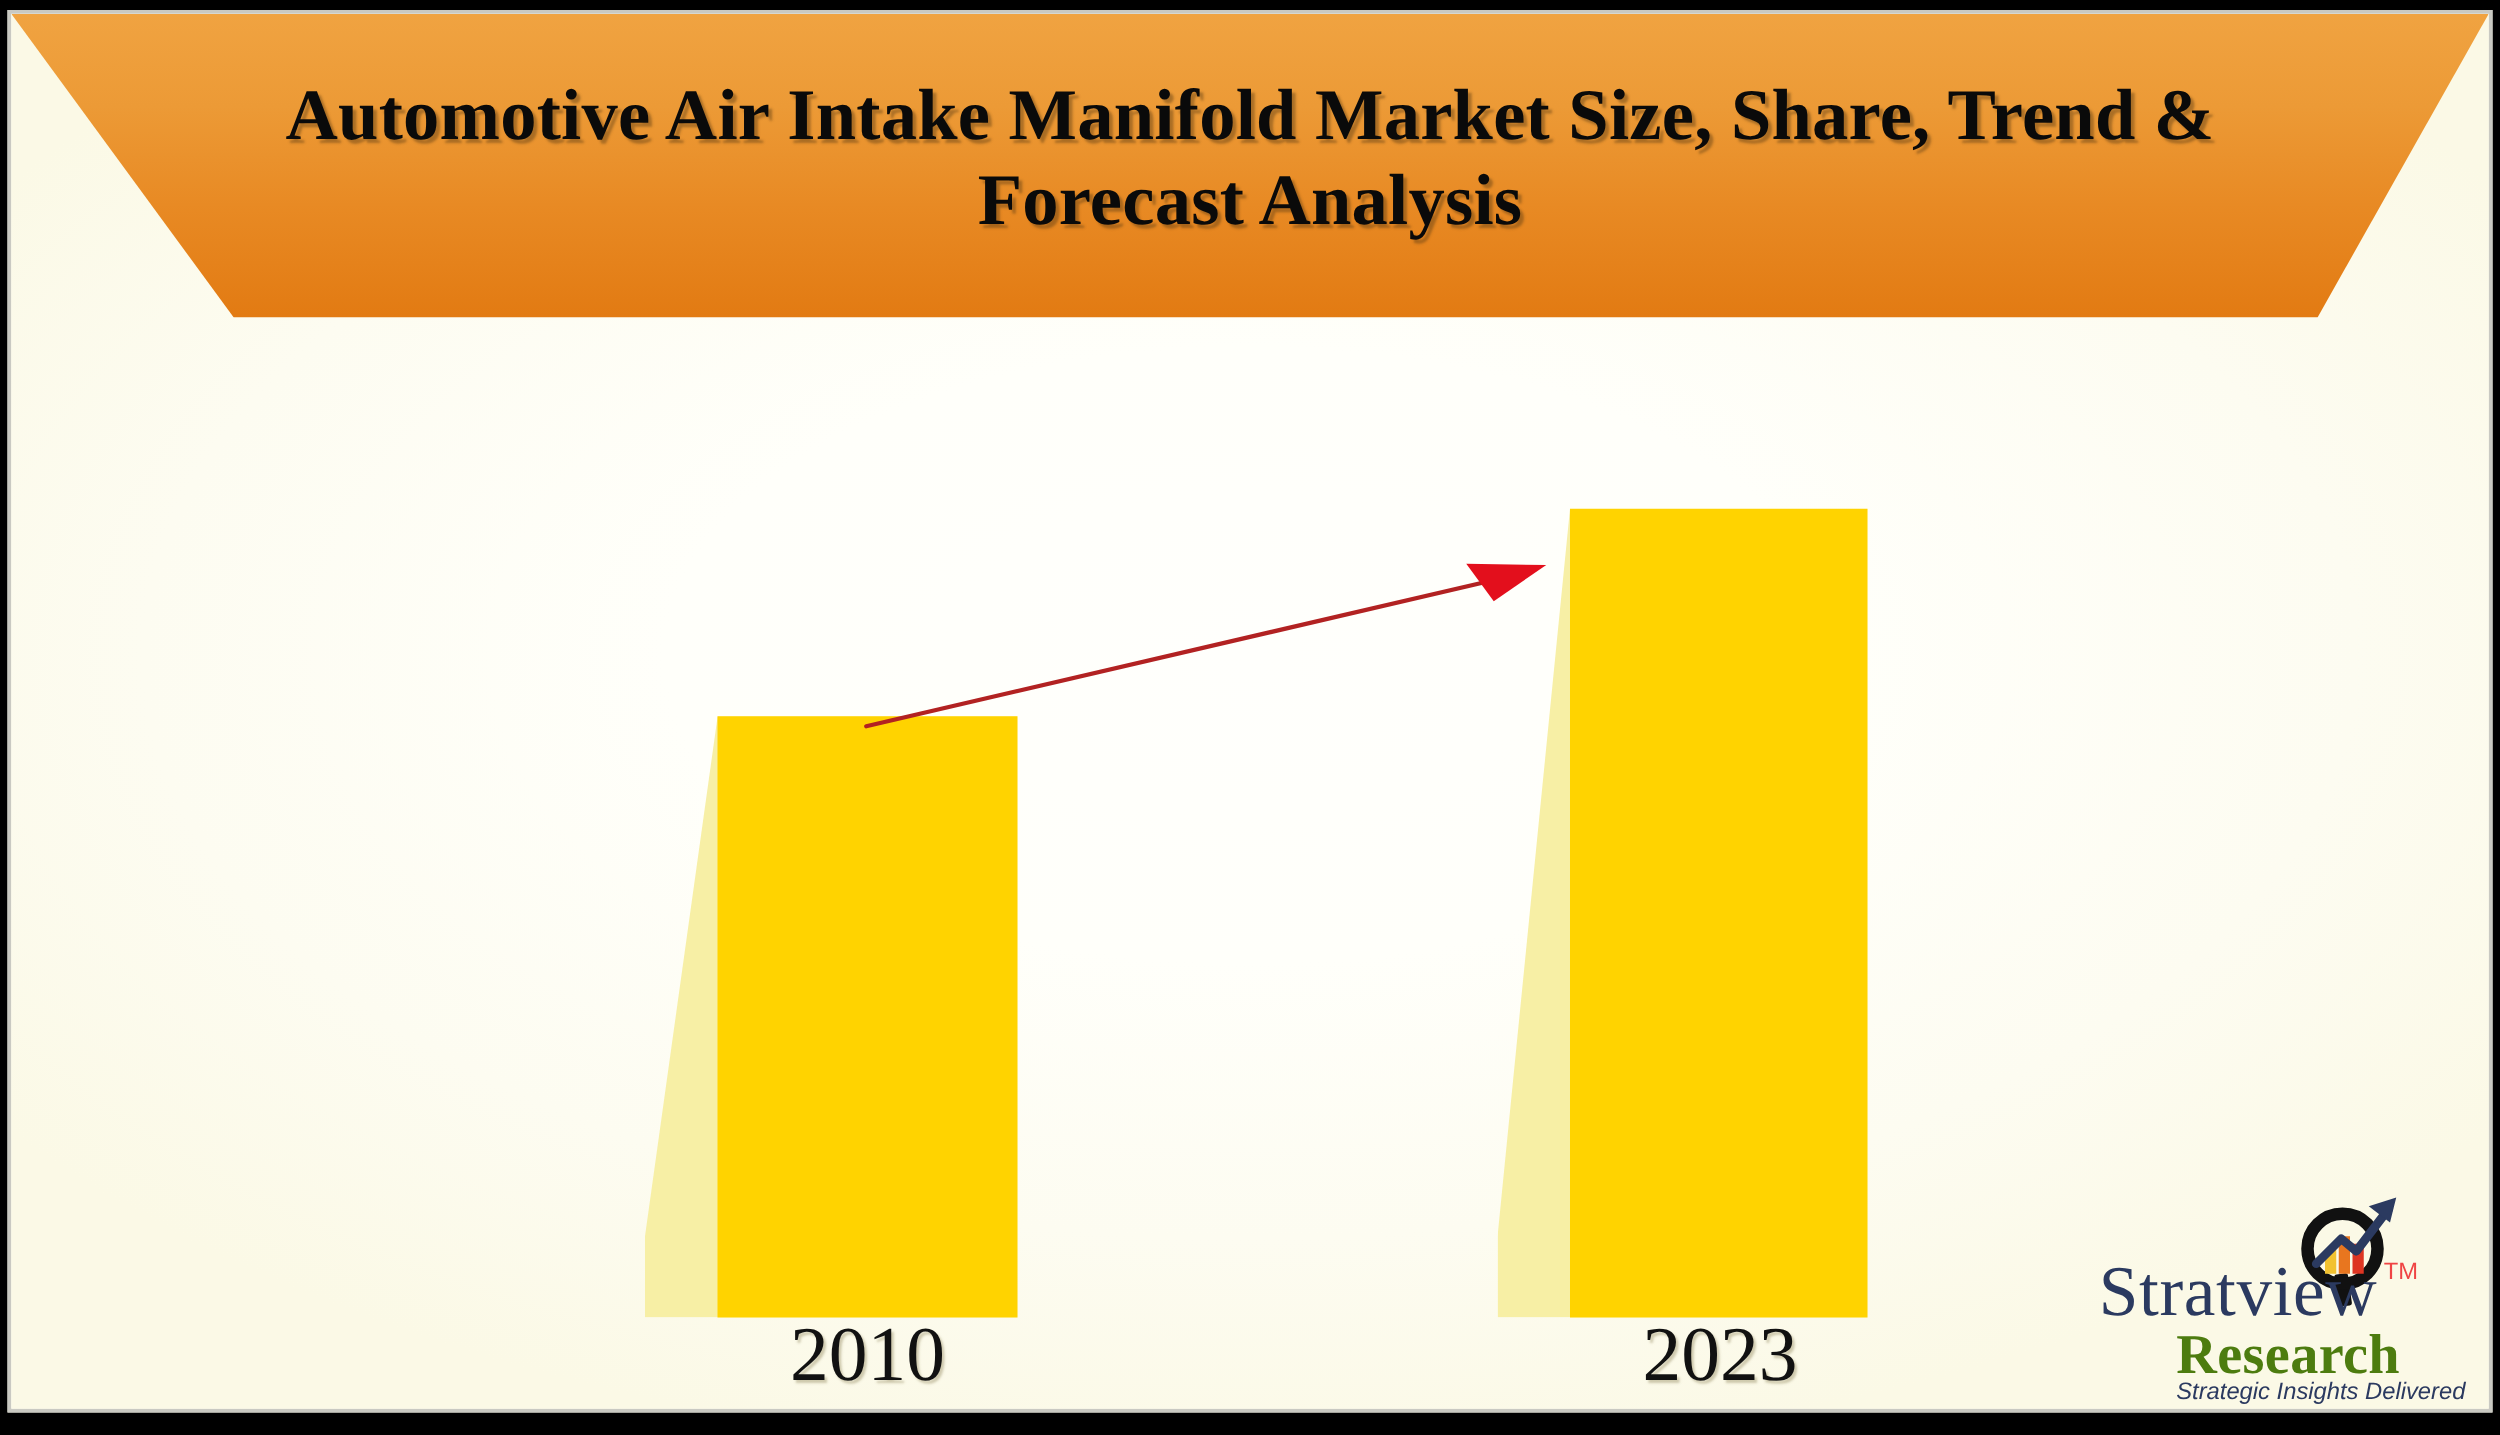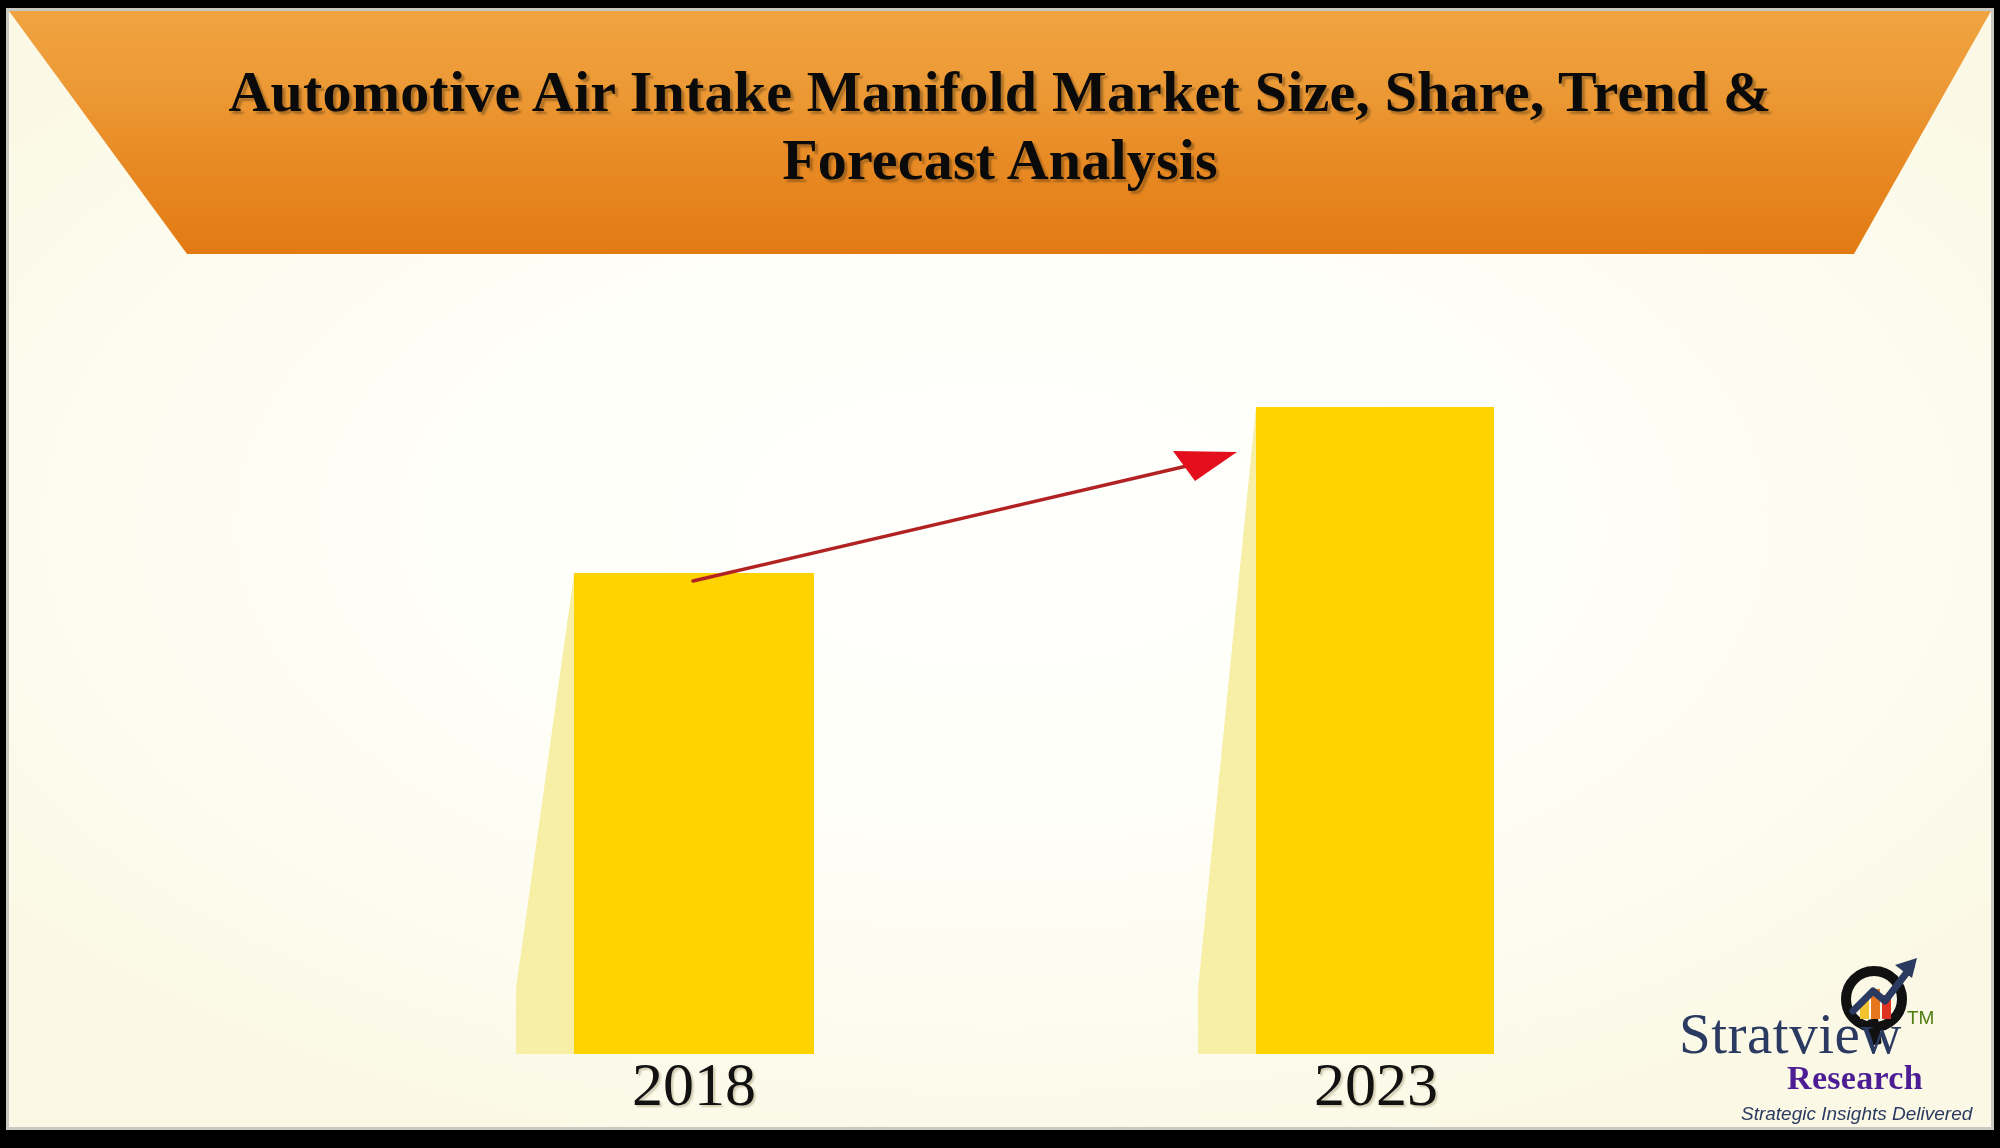--- a/index.html
+++ b/index.html
@@ -166,32 +166,32 @@
     color: #2b3a60;
     letter-spacing: 0.5px;
     line-height: 1;
   }
   .logo-tm {
     position: absolute;
     left: 228px;
     top: 62px;
     font-family: "Liberation Sans", "DejaVu Sans", sans-serif;
     font-size: 19px;
-    color: #4d7c0f;
+    color: #ef4444;
   }
   .logo-research {
     position: absolute;
     left: 62px;
     top: 116px;
     width: 228px;
-    text-align: center;
+    text-align: left;
     font-family: "Liberation Serif", "DejaVu Serif", serif;
     font-weight: bold;
-    font-size: 34px;
-    color: #4c1d95;
+    font-size: 45px;
+    color: #4d7c0f;
     letter-spacing: 0.3px;
     line-height: 1;
   }
   .logo-tagline {
     position: absolute;
     left: 62px;
     top: 158px;
     width: 228px;
     font-family: "Liberation Sans", "DejaVu Sans", sans-serif;
     font-style: italic;
@@ -224,21 +224,21 @@
         <div class="bar-side"></div>
         <div class="bar-front" style="left:58px;"></div>
       </div>
 
       <svg class="growth-arrow" viewBox="0 0 1988 1122" xmlns="http://www.w3.org/2000/svg">
         <line x1="684" y1="570" x2="1195" y2="451" stroke="#b22222" stroke-width="3.4" stroke-linecap="round"></line>
         <polygon points="1228,441 1164,440 1186,470" fill="#e30f1c"></polygon>
       </svg>
 
 
-      <div class="bar-label" style="left:555px; top:1038px; width:260px;">2018</div>
+      <div class="bar-label" style="left:555px; top:1038px; width:260px;">2010</div>
 
       <div class="bar-label" style="left:1237px; top:1038px; width:260px;">2023</div>
     </div>
 
     <div class="logo">
 
       <svg class="logo-mark" viewBox="0 0 104 104" xmlns="http://www.w3.org/2000/svg">
 
         <rect x="42" y="74" width="11" height="26" rx="2" fill="#111111" transform="rotate(-8 47 87)"></rect>
 

